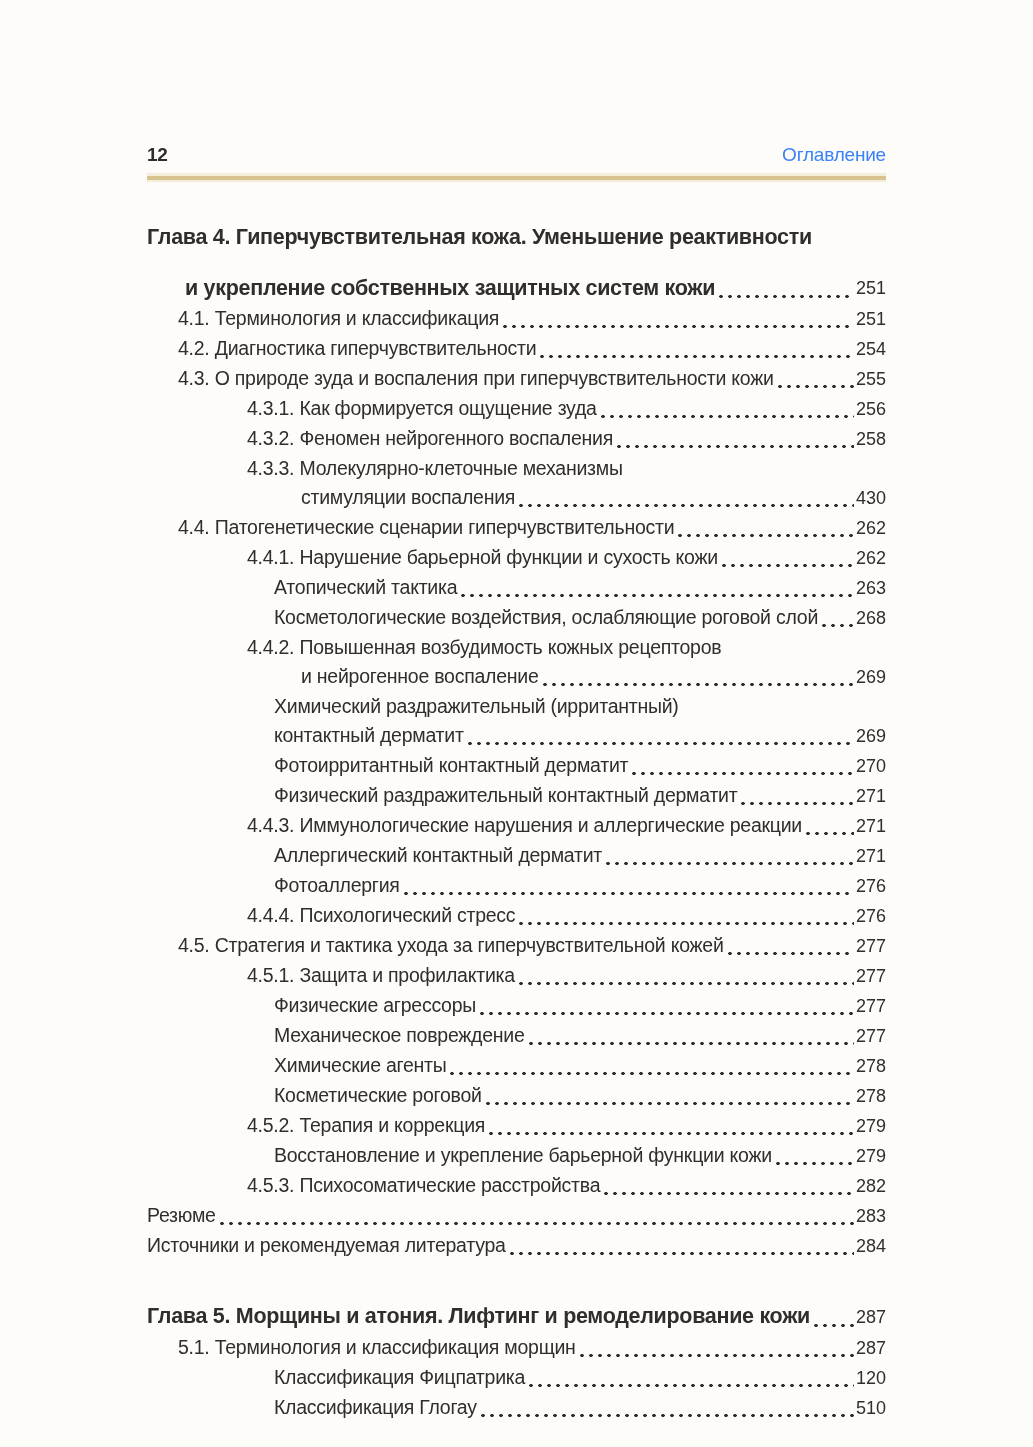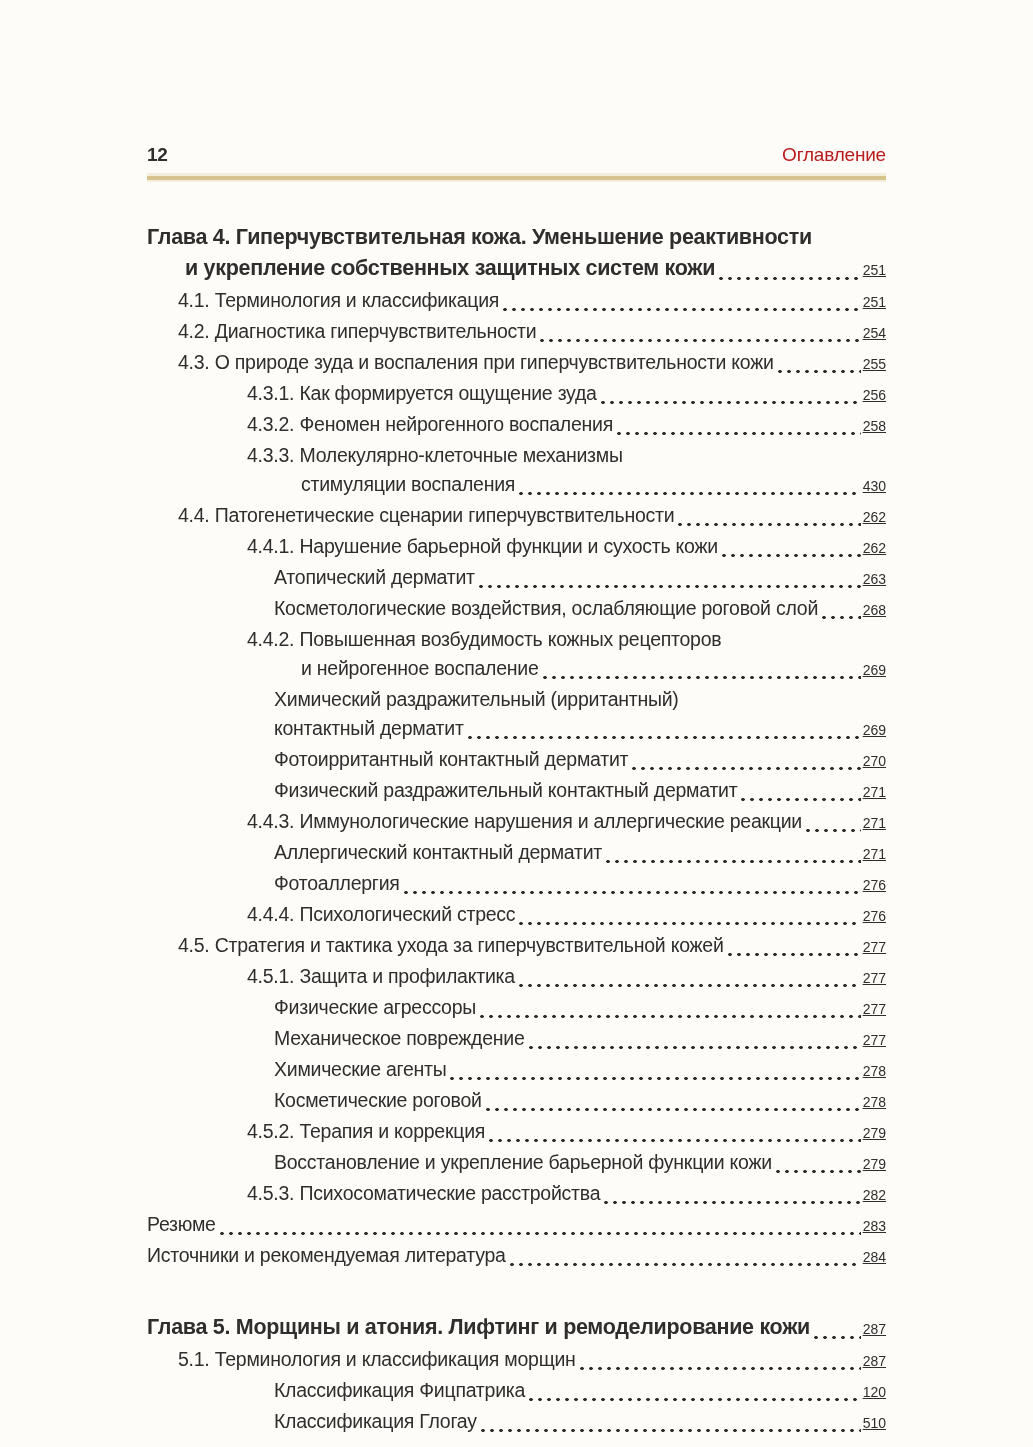--- a/index.html
+++ b/index.html
@@ -23,21 +23,21 @@
   }
   .page-header {
     display: flex;
     justify-content: space-between;
     align-items: center;
     font-size: 19px;
     line-height: 22px;
     letter-spacing: -0.2px;
   }
   .page-num-corner { font-weight: 700; }
-  .header-title { font-weight: 400; color: #b91c1c; }
+  .header-title { font-weight: 400; color: #3b82f6; }
   .rule {
     margin-top: 7px;
     height: 4px;
     background: var(--rule, #d8c28e);
     border-top: 3px solid var(--ruleHalo, #f3edda);
     border-bottom: 2px solid var(--ruleHalo, #f3edda);
   }
   .toc {
     margin-top: 40px;
   }
@@ -56,31 +56,31 @@
     align-self: flex-end;
     height: 7px;
     margin: 0 2px 4px 4px;
     background-image: radial-gradient(circle at 2px 3.5px, var(--text, #2f2e2c) 1.5px, transparent 1.95px);
     background-size: 9px 7px;
     background-repeat: repeat-x;
   }
   .pg {
     flex: 0 0 auto;
     font-weight: 400;
-    font-size: 14px;
+    font-size: 18px;
     letter-spacing: 0;
-    text-decoration: underline;
   }
   .chapter, .chapter-cont {
     font-weight: 700;
     font-size: 21.5px;
     line-height: 31px;
     letter-spacing: -0.3px;
-  }
-  .chapter-cont { padding-left: 38px; }
+    margin-top: 20px;
+  }
+  .chapter-cont { padding-left: 38px; align-items: center; }
   .l0 { padding-left: 0; }
   .l1 { padding-left: 31px; }
   .l2 { padding-left: 100px; }
   .l3 { padding-left: 127px; }
   .cont2 { padding-left: 154px; }
   .gap { margin-top: 40px; }
 </style>
 </head>
 <body style="--text: #2f2e2c; --bg: #fdfcf9; --rule: #d8c28e; --ruleHalo: #f3edda;">
 
@@ -136,21 +136,21 @@
         <span class="txt">4.4. Патогенетические сценарии гиперчувствительности</span>
         <span class="leader"></span>
         <span class="pg">262</span>
       </div>
       <div class="row l2">
         <span class="txt">4.4.1. Нарушение барьерной функции и сухость кожи</span>
         <span class="leader"></span>
         <span class="pg">262</span>
       </div>
       <div class="row l3">
-        <span class="txt">Атопический дерматит</span>
+        <span class="txt">Атопический тактика</span>
         <span class="leader"></span>
         <span class="pg">263</span>
       </div>
       <div class="row l3">
         <span class="txt">Косметологические воздействия, ослабляющие роговой слой</span>
         <span class="leader"></span>
         <span class="pg">268</span>
       </div>
       <div class="row l2">
         <span class="txt">4.4.2. Повышенная возбудимость кожных рецепторов</span>

